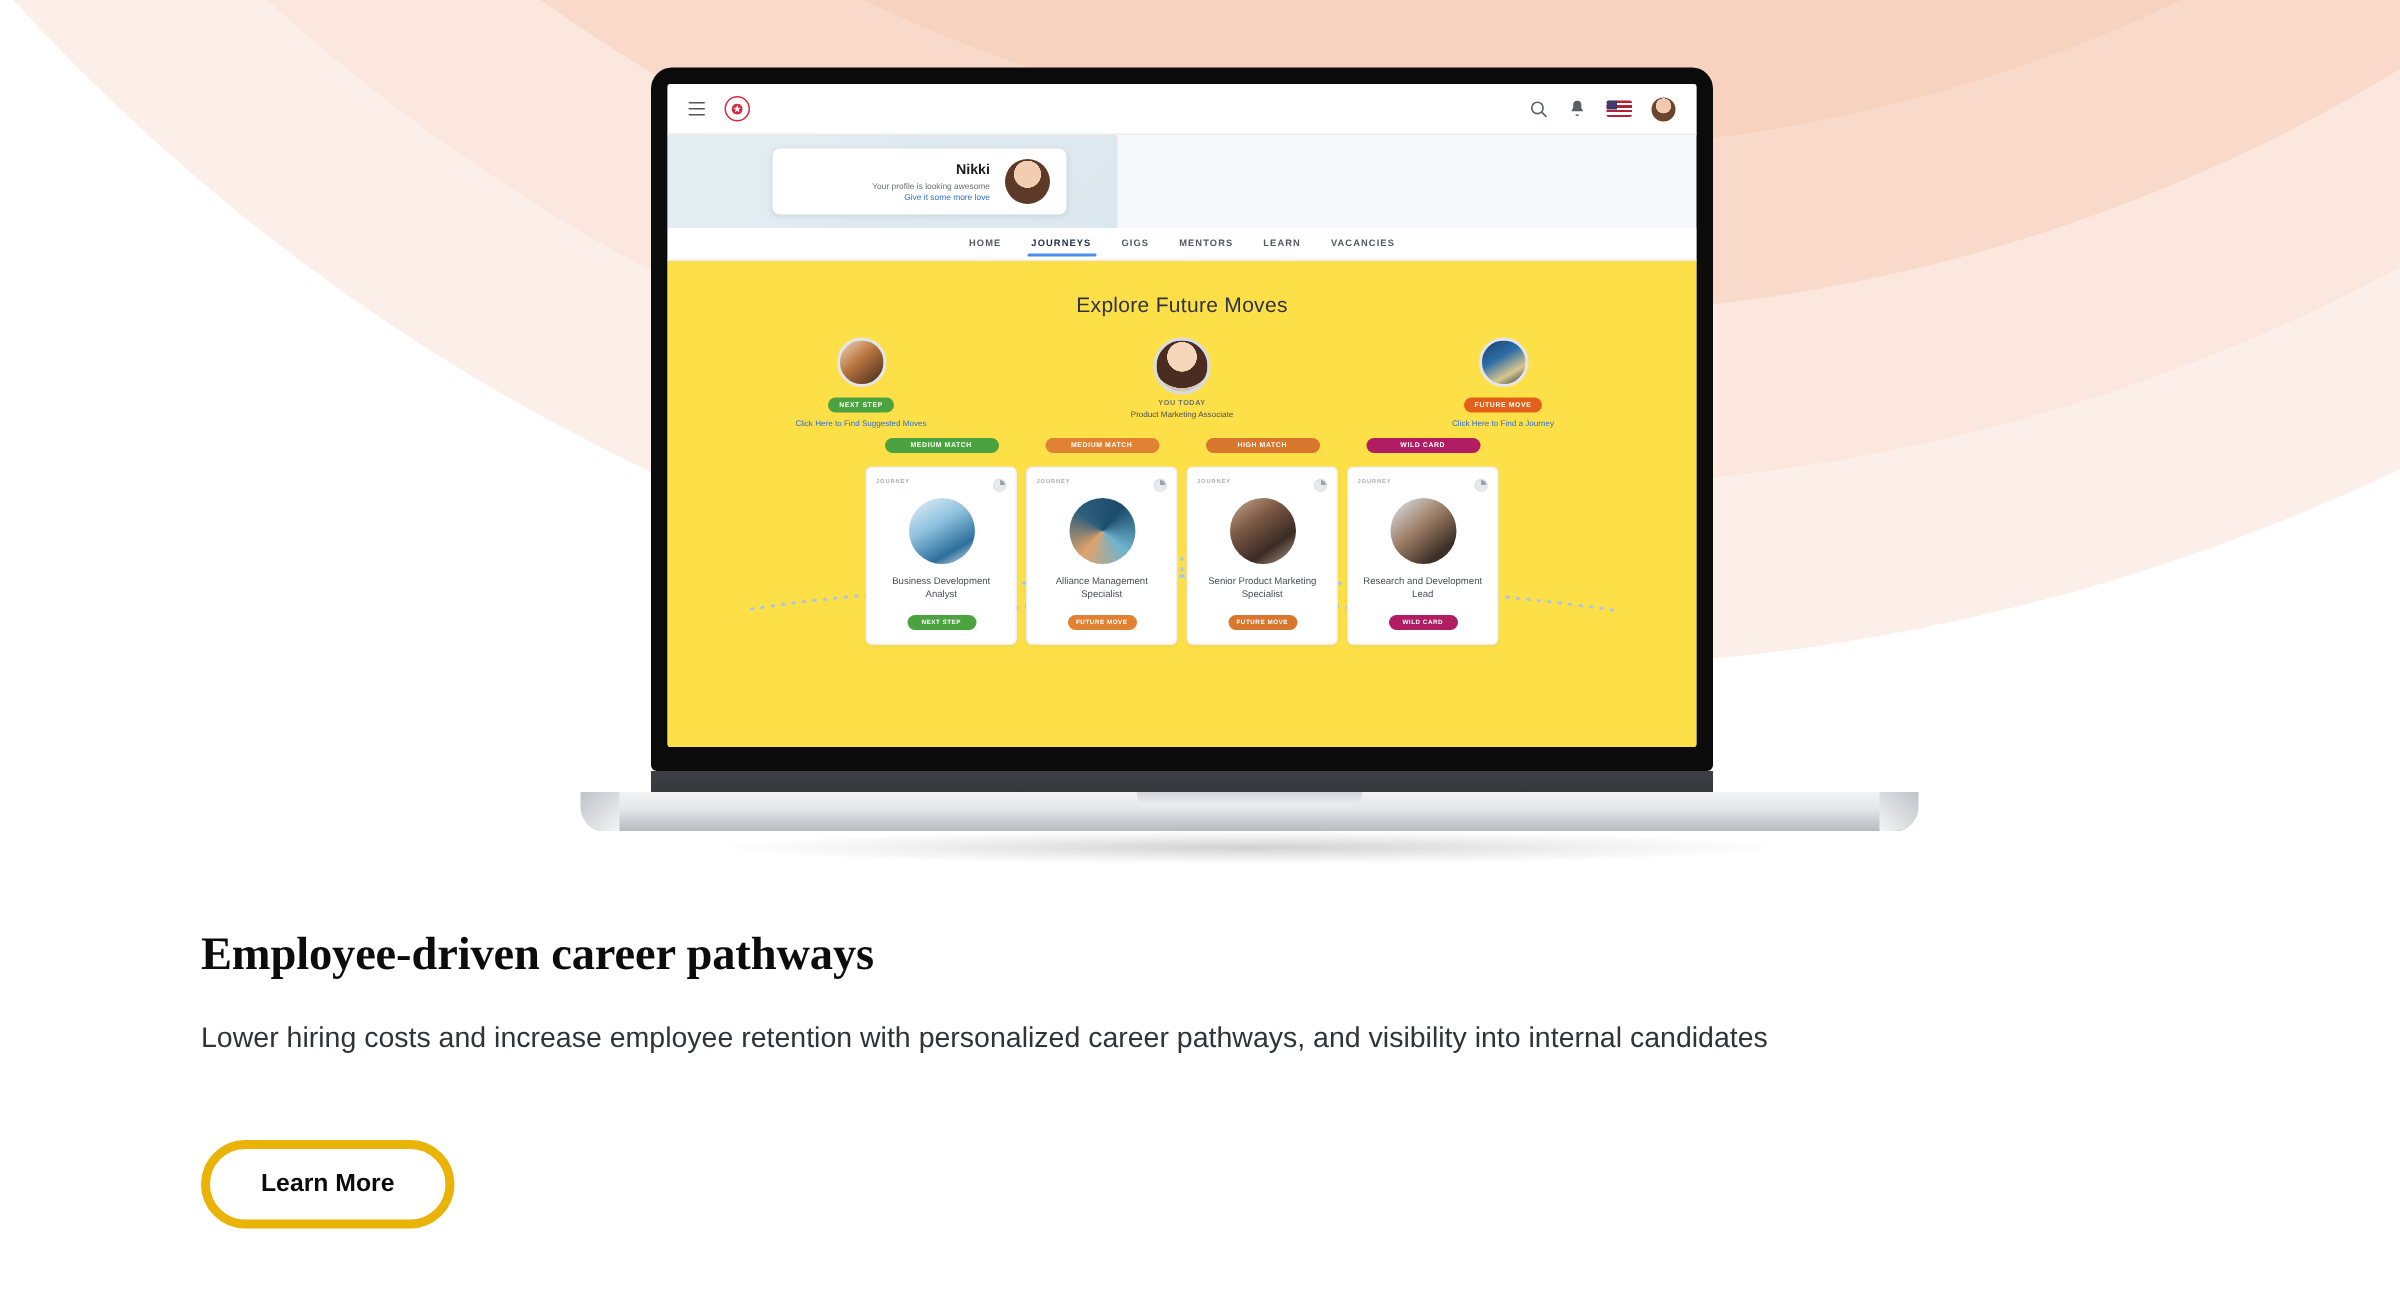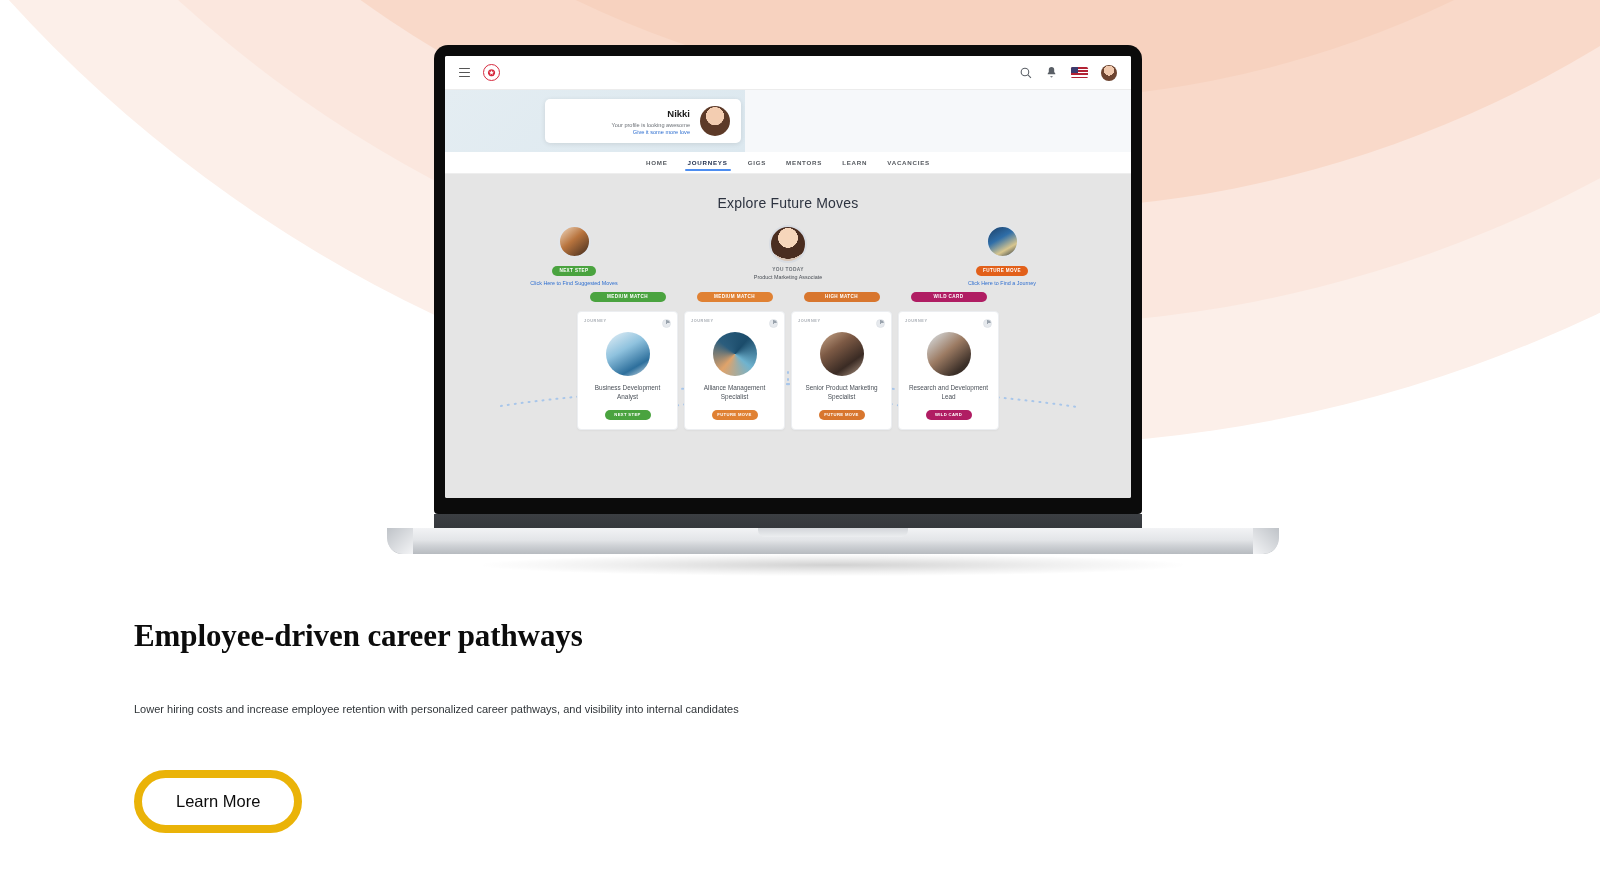--- a/index.html
+++ b/index.html
@@ -96,21 +96,21 @@
     content:""; position:absolute; right:20%; bottom:-16px; width:78px; height:78px;
     border-radius:50%; border:11px solid #201e1d; opacity:.92;
   }
   .hero-caption {
     position:absolute; left:120px; top:16px; z-index:3;
     background:rgba(30,30,30,0.55); color:#fff; padding:2px 5px;
     font-size:8.5px; font-weight:bold; letter-spacing:.35px; line-height:1.35;
   }
   .hero-right {
     width:300px; background:linear-gradient(135deg,#e4edf2,#dce8ef);
-    display:flex; align-items:center; justify-content:flex-end; padding-right:4px;
+    display:flex; align-items:center; justify-content:flex-end; padding-right:34px;
   }
   .profile-card {
     display:flex; align-items:center; gap:10px;
     background:#fff; border-radius:5px; padding:7px 11px;
     box-shadow:0 1px 5px rgba(0,0,0,.10); width:196px;
   }
   .profile-text { flex:1; text-align:right; }
   .profile-name { font-size:9.5px; font-weight:bold; color:#1b1b1b; }
   .profile-sub { font-size:5.6px; color:#6b7076; margin-top:3px; }
   .profile-link { font-size:5.6px; color:#2f6fd0; margin-top:1px; }
@@ -128,21 +128,21 @@
     font-size:6.2px; letter-spacing:.75px; color:#55595f;
     font-weight:600; padding-bottom:4px; position:relative; top:2px;
   }
   .navtab.active { color:#1d2b4a; }
   .navtab.active:after {
     content:""; position:absolute; left:-3px; right:-3px; bottom:-1px;
     height:2px; background:#4d8df0; border-radius:2px;
   }
 
   
-  .content { background:#e5e5e5; height:364px; position:relative; }
+  .content { background:#fde047; height:364px; position:relative; }
   .page-title {
     text-align:center; padding-top:21px;
     font-size:14px; color:#2d3340; letter-spacing:.2px;
   }
 
   .persons { display:flex; justify-content:center; gap:84px; margin-top:14px; }
   .person { width:130px; text-align:center; position:relative; }
   .pcircle {
     width:33px; height:33px; border-radius:50%; margin:0 auto;
     border:2px solid #e3e6ea; background:#ddd; overflow:hidden;
@@ -202,26 +202,26 @@
   }
 
   
   .below { position:absolute; left:134px; top:620px; width:1400px; }
   .headline {
     font-family:"Liberation Serif", serif;
     font-weight:bold; font-size:31px; line-height:1.06; color:#0c0c0c;
     letter-spacing:-.1px;
   }
   .subcopy {
-    margin-top:48px; font-size:11px; color:#2f3438; line-height:1.5;
+    margin-top:26px; font-size:19px; color:#2f3438; line-height:1.5;
   }
   .learn-btn {
     margin-top:53px; display:inline-block;
-    border:8px solid #eab308; border-radius:34px;
-    padding:14px 34px; font-size:16.5px; font-weight:normal; color:#0c0c0c;
+    border:6px solid #eab308; border-radius:34px;
+    padding:14px 34px; font-size:16.5px; font-weight:bold; color:#0c0c0c;
     background:transparent; cursor:pointer;
   }
 </style>
 </head>
 <body>
 
 <div id="page">
 
   <div class="arc arc1"></div>
   <div class="arc arc2"></div>

